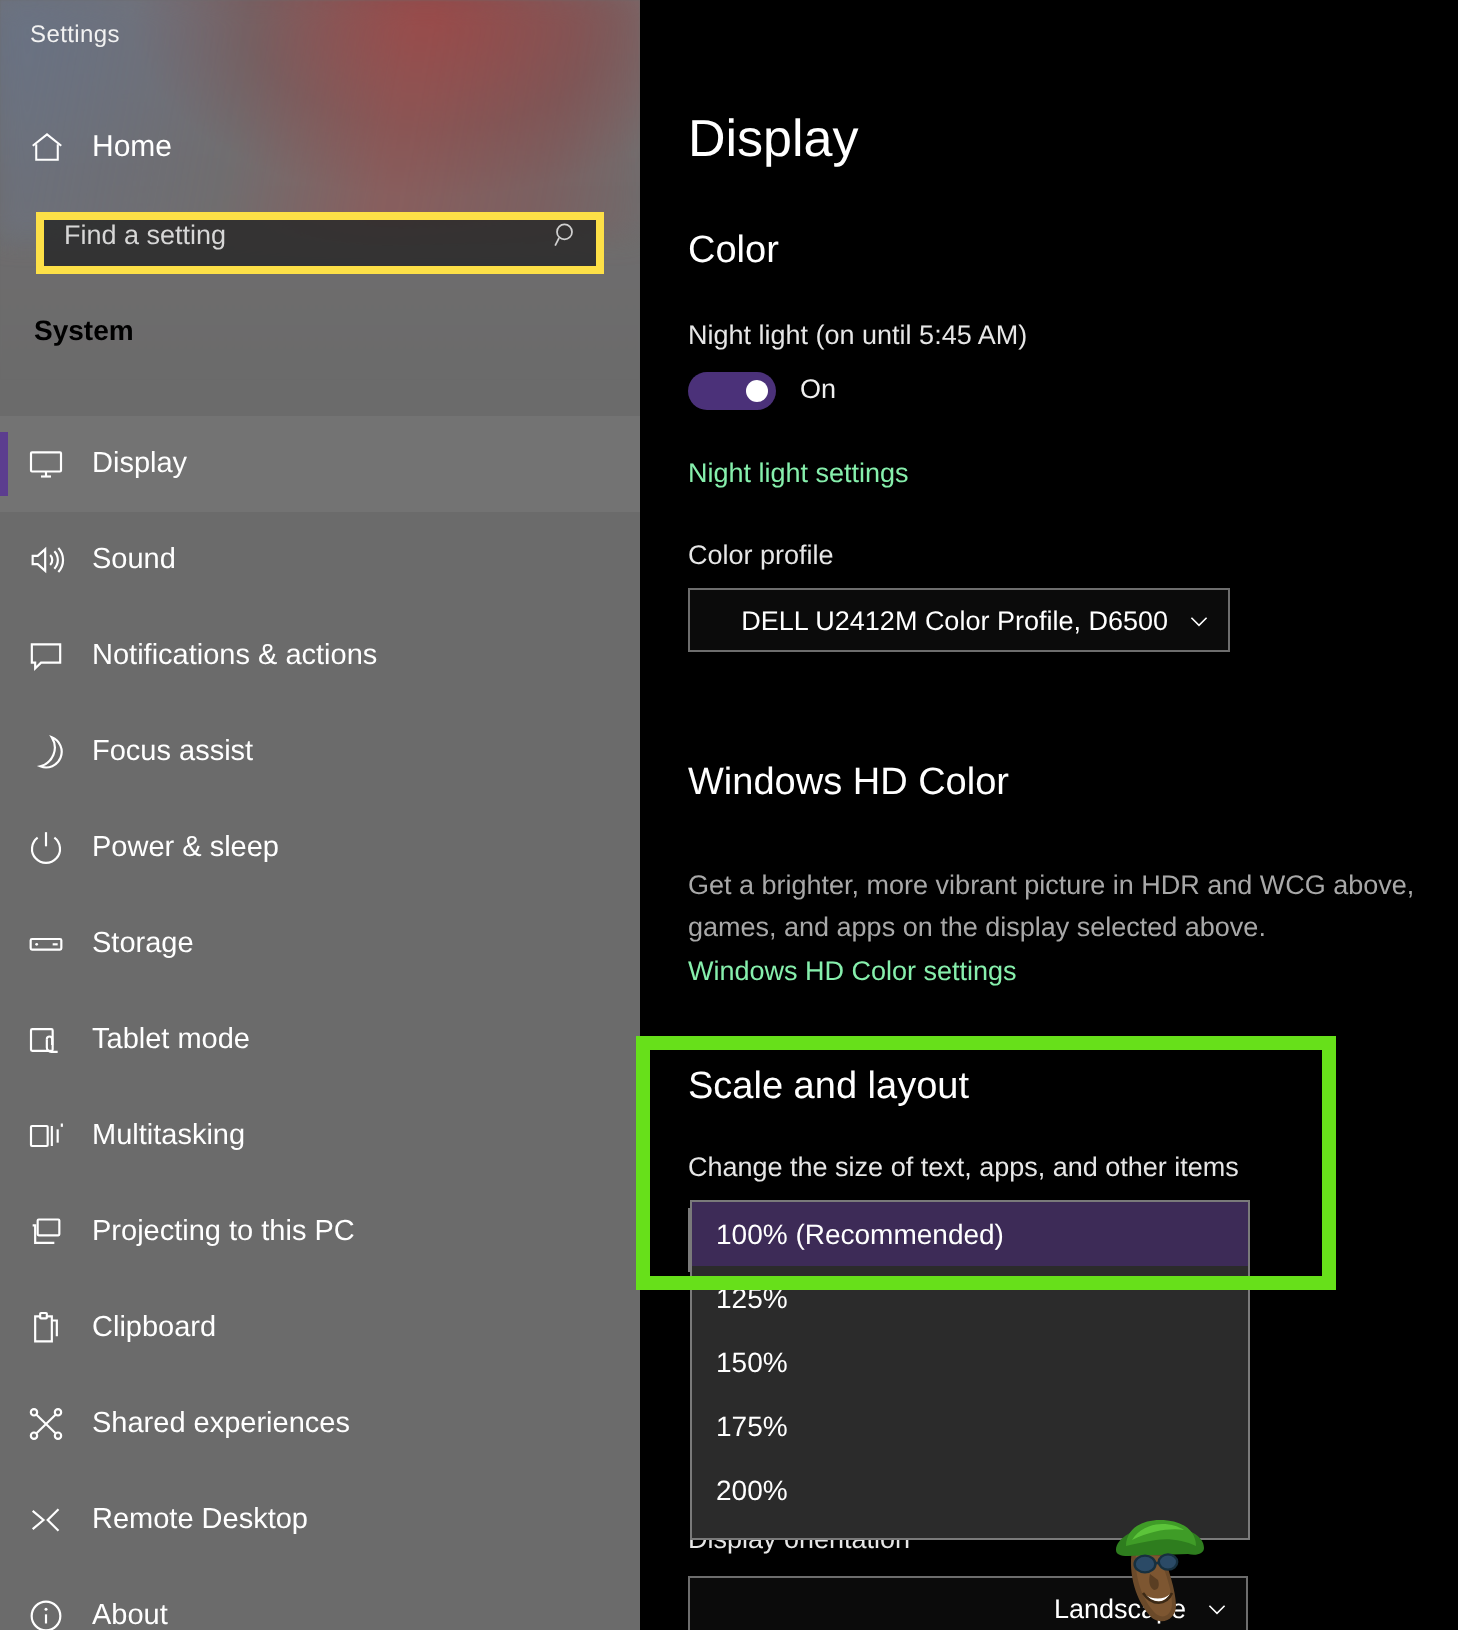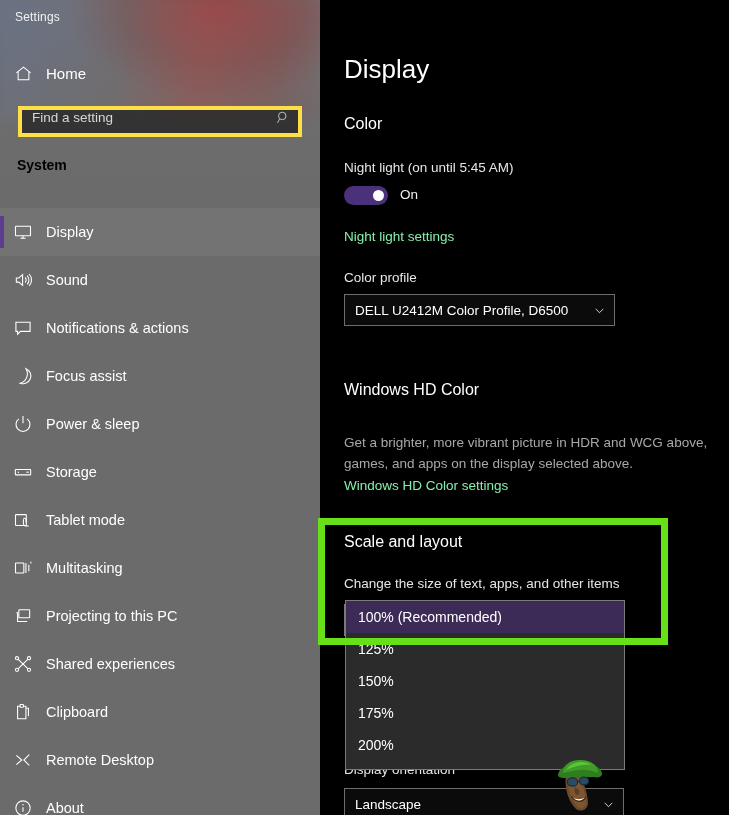--- a/index.html
+++ b/index.html
@@ -124,21 +124,21 @@
     width: 409px; height: 815px;
     background: #000000;
     overflow: hidden;
   }
   #page-title {
     position: absolute; left: 24px; top: 54px;
     font-size: 26px; color: #ffffff; font-weight: normal;
   }
   .section-head {
     position: absolute; left: 24px;
-    font-size: 16px; color: #ffffff; font-weight: normal;
+    font-size: 19px; color: #ffffff; font-weight: normal;
   }
   .body-text {
     position: absolute; left: 24px;
     font-size: 13.5px; color: #e6e6e6;
   }
   .dim-text {
     position: absolute; left: 24px;
     font-size: 13.5px; color: #a8a8a8;
     line-height: 21px;
     white-space: nowrap;
@@ -172,21 +172,21 @@
     position: absolute;
     height: 32px;
     background: #0b0b0b;
     border: 1px solid #6d6d6d;
     display: flex; align-items: center;
     cursor: default;
   }
   .combo .combo-text {
     flex: 1; padding-left: 10px;
     font-size: 13.5px; color: #ffffff;
-    white-space: nowrap; overflow: hidden;
+    white-space: nowrap; overflow: hidden; text-align: right;
   }
   .combo .chev { width: 30px; display:flex; align-items:center; justify-content:center; }
 
   
   #scale-dropdown {
     position: absolute;
     left: 345px; top: 600px;
     width: 280px; height: 170px;
     background: #2b2b2b;
     border: 1px solid #7a7a7a;
@@ -362,41 +362,41 @@
             <path d="M4 8 H5.5 V18.5 H17"></path>
           </svg>
         </span>
         <span class="label">Projecting to this PC</span>
       </div>
 
       <div class="nav-item">
         <span class="sel-bar"></span>
         <span class="icon">
           <svg width="20" height="20" viewBox="0 0 24 24" fill="none" stroke="#ffffff" stroke-width="1.3">
+            <path d="M8.5 5 H5.5 V20 H15.5 V5 H12.5"></path>
+            <rect x="8.5" y="3" width="4" height="3.2" rx="0.5"></rect>
+            <path d="M15.5 7.5 H18.5 V17"></path>
+          </svg>
+        </span>
+        <span class="label">Clipboard</span>
+      </div>
+
+      <div class="nav-item">
+        <span class="sel-bar"></span>
+        <span class="icon">
+          <svg width="20" height="20" viewBox="0 0 24 24" fill="none" stroke="#ffffff" stroke-width="1.3">
             <circle cx="4.8" cy="5" r="1.9"></circle>
             <circle cx="19.2" cy="5" r="1.9"></circle>
             <circle cx="4.8" cy="19" r="1.9"></circle>
             <circle cx="19.2" cy="19" r="1.9"></circle>
             <path d="M6.3 6.5 L17.7 17.5"></path>
             <path d="M17.7 6.5 L6.3 17.5"></path>
           </svg>
         </span>
         <span class="label">Shared experiences</span>
-      </div>
-
-      <div class="nav-item">
-        <span class="sel-bar"></span>
-        <span class="icon">
-          <svg width="20" height="20" viewBox="0 0 24 24" fill="none" stroke="#ffffff" stroke-width="1.3">
-            <path d="M8.5 5 H5.5 V20 H15.5 V5 H12.5"></path>
-            <rect x="8.5" y="3" width="4" height="3.2" rx="0.5"></rect>
-            <path d="M15.5 7.5 H18.5 V17"></path>
-          </svg>
-        </span>
-        <span class="label">Clipboard</span>
       </div>
 
       <div class="nav-item">
         <span class="sel-bar"></span>
         <span class="icon">
           <svg width="20" height="20" viewBox="0 0 24 24" fill="none" stroke="#ffffff" stroke-width="1.3">
             <path d="M4 6.5 L10.5 12 L4 17.5"></path>
             <path d="M19.5 5.5 L13 12 L19.5 18.5"></path>
           </svg>
         </span>

